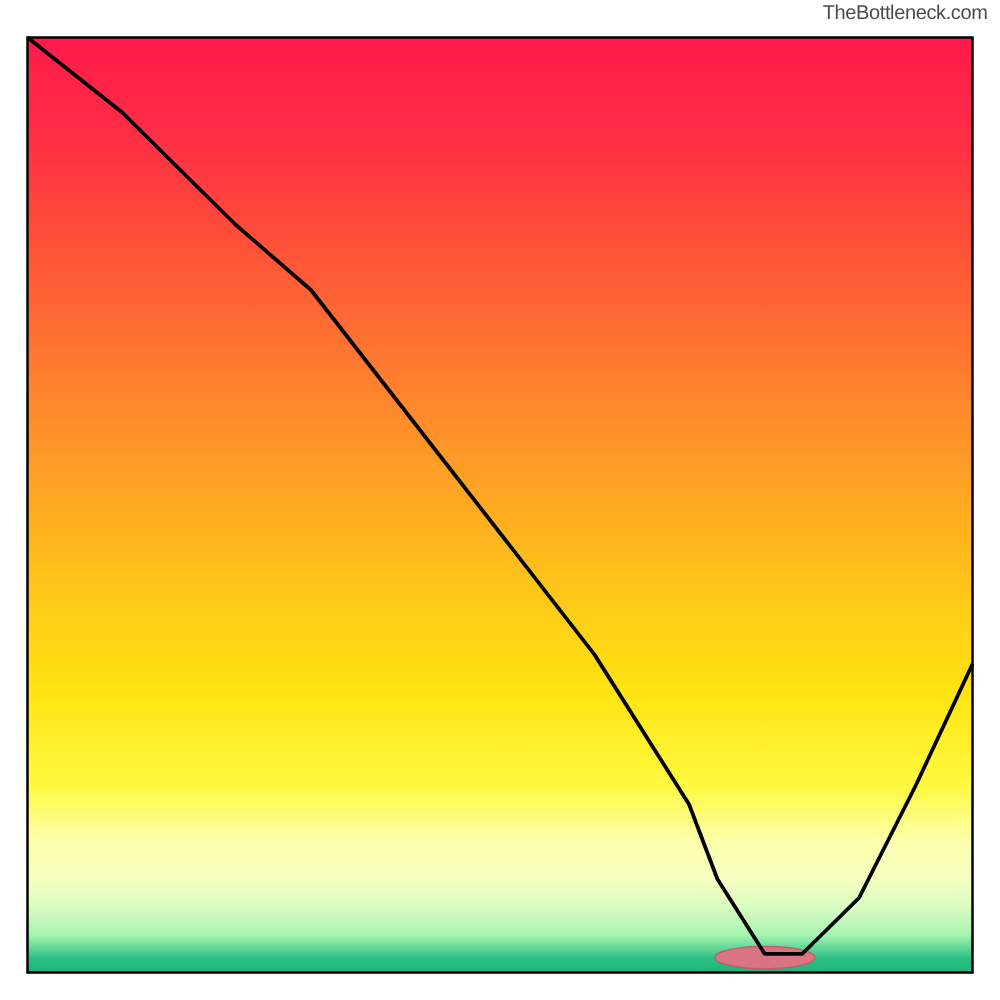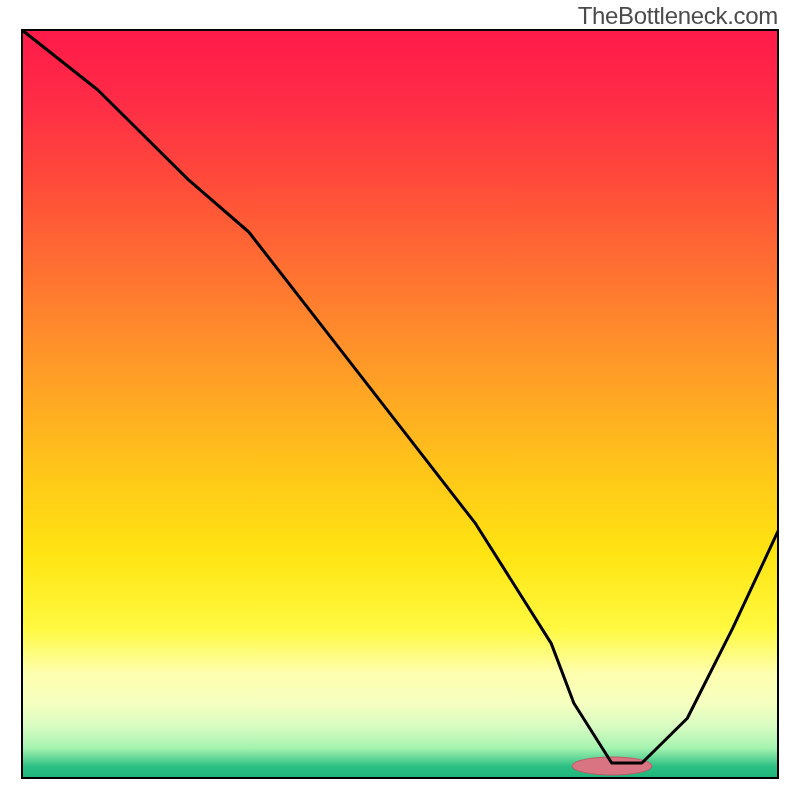--- a/index.html
+++ b/index.html
@@ -11,22 +11,22 @@
     font-family: Arial, Helvetica, sans-serif;
   }
   .container {
     position: relative;
     width: 800px;
     height: 800px;
   }
   .watermark {
     position: absolute;
     top: 2px;
-    right: 22px;
-    font-size: 24px;
+    right: 10px;
+    font-size: 16px;
     font-weight: 500;
     color: #4b4b4b;
     letter-spacing: -0.3px;
   }
   svg {
     display: block;
   }
 </style>
 </head>
 <body>

